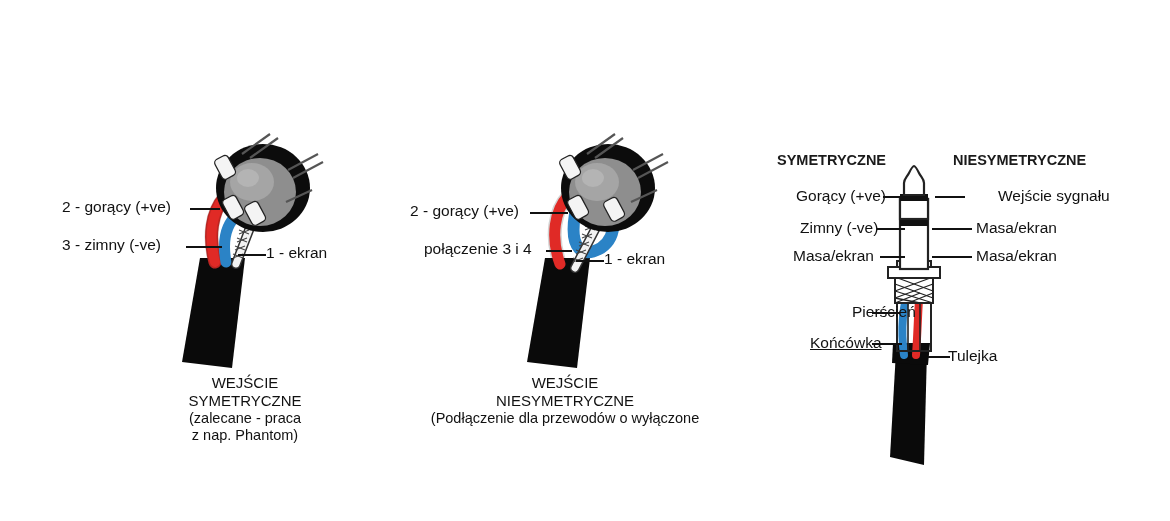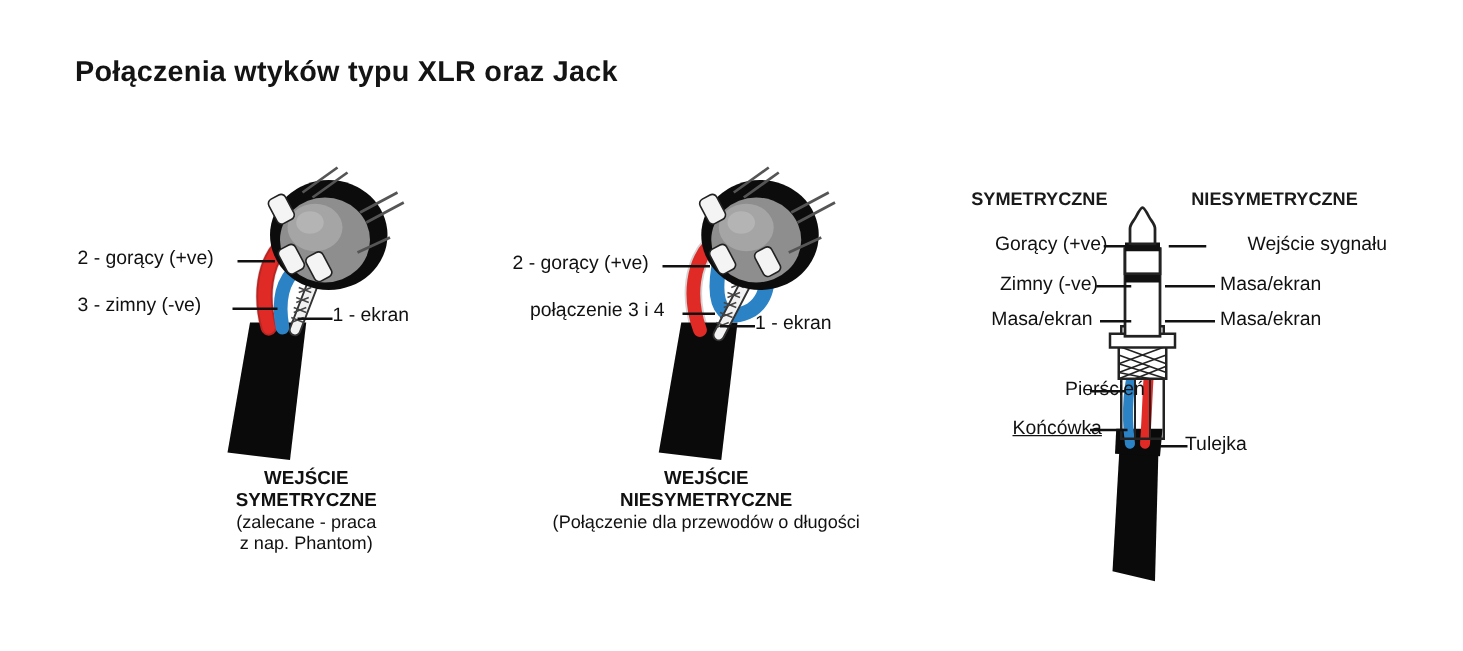--- a/index.html
+++ b/index.html
@@ -11,38 +11,37 @@
   .page{position:absolute;inset:0;}
 
   .page-title{
     position:absolute;left:60px;top:44px;
     font-size:23px;font-weight:bold;letter-spacing:.2px;color:#141414;
   }
 
   
   .lbl{position:absolute;font-size:15.5px;color:#111;white-space:nowrap;}
   .cap{position:absolute;text-align:center;font-size:14.5px;line-height:17px;color:#111;}
-  .cap .hd{font-weight:bold;font-size:15px;line-height:18px;display:block;}
+  .cap .hd{font-weight:normal;font-size:15px;line-height:18px;display:block;}
 
   
   .ll{position:absolute;height:0;border-top:2px solid #111;}
 
   
   .art{position:absolute;}
   svg{display:block;overflow:visible;}
 
   
   .rt-title{position:absolute;font-size:14.5px;font-weight:bold;white-space:nowrap;}
 </style>
 </head>
 <body>
 
 <div class="page">
 
-  <div class="page-title">Połączenia wtyków typu XLR oraz Jack</div>
 
   <div class="art" style="left:160px;top:140px;">
     <svg width="200" height="250" viewBox="0 0 200 250">
 
       <path d="M40 118 L85 118 L72 228 L22 222 Z" fill="#0a0a0a"></path>
 
       <path d="M55 122 C 48 96, 52 72, 64 58" stroke="#e02a26" stroke-width="13" fill="none" stroke-linecap="round"></path>
       <path d="M55 122 C 48 96, 52 72, 64 58" stroke="#111" stroke-width="14" fill="none" stroke-linecap="round" opacity="0.18"></path>
       <path d="M55 122 C 48 96, 52 72, 64 58" stroke="#e02a26" stroke-width="10" fill="none" stroke-linecap="round"></path>
 
@@ -170,21 +169,21 @@
 
   <div class="ll" style="left:546px;top:250px;width:26px;"></div>
   <div class="lbl" style="left:424px;top:240px;">połączenie 3 i 4</div>
 
   <div class="ll" style="left:576px;top:260px;width:28px;"></div>
   <div class="lbl" style="left:604px;top:250px;">1 - ekran</div>
 
   <div class="cap" style="left:415px;top:374px;width:300px;">
     <span class="hd">WEJŚCIE</span>
     <span class="hd">NIESYMETRYCZNE</span>
-    <span>(Połączenie dla przewodów o długości</span><br>
+    <span>(Podłączenie dla przewodów o wyłączone</span><br>
     <br>
   </div>
 
   <div class="rt-title" style="left:777px;top:152px;">SYMETRYCZNE</div>
   <div class="rt-title" style="left:953px;top:152px;">NIESYMETRYCZNE</div>
 
   <div class="art" style="left:880px;top:165px;">
     <svg width="120" height="320" viewBox="0 0 120 320">
 
       <path d="M16 186 L47 186 L44 300 L10 292 Z" fill="#0a0a0a"></path>

